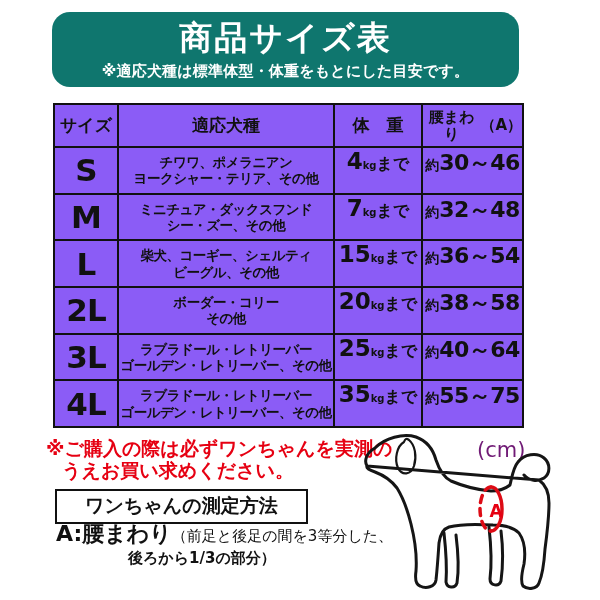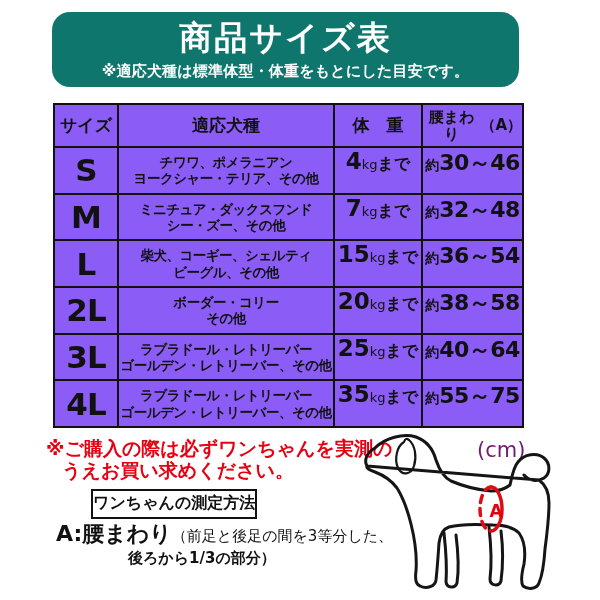--- a/index.html
+++ b/index.html
@@ -23,35 +23,35 @@
   .cell + .cell { border-left:2px solid #111; }
   .c-size  { flex:0 0 62px; }
   .c-breed { flex:0 0 216px; }
   .c-weight{ flex:0 0 88px; flex-direction:row; align-items:baseline; }
   .c-waist { flex:1; flex-direction:row; align-items:baseline; }
   .head .cell { font-size:17px; font-weight:bold; }
   .head .c-waist { align-items:center; font-size:15px; line-height:17px; }
   .size-label { font-size:31px; font-weight:bold; letter-spacing:-1px; }
   .breed-line { font-size:13.5px; font-weight:bold; line-height:16.5px; letter-spacing:-0.5px; }
   .wnum   { font-size:23px; font-weight:bold; }
-  .wkg    { font-size:13px; font-weight:normal; }
+  .wkg    { font-size:10px; font-weight:bold; }
   .wsuf   { font-size:16px; font-weight:bold; }
   .approx { font-size:14px; font-weight:bold; }
   .range  { font-size:22px; font-weight:bold; letter-spacing:-0.5px; }
 
   
   .notice { position:absolute; left:46px; top:437px; color:#E60012;
             font-size:19px; font-weight:bold; line-height:22px; }
   .notice .l2 { padding-left:16px; }
 
   .cm-label { position:absolute; left:477px; top:438px; font-size:21px; font-weight:normal; color:#701a75; }
 
   
   .measure-box { position:absolute; left:55px; top:489px; border:2.5px solid #111;
-                 padding:2px 0 3px; font-size:16px; font-weight:bold; color:#111;margin-left:36px; }
+                 padding:2px 28px 3px; font-size:19px; font-weight:bold; color:#111; }
   .a-line { position:absolute; left:56px; top:519px; color:#111; white-space:nowrap; }
   .a-label { font-size:22px; font-weight:bold; }
   .a-desc  { font-size:15px; font-weight:normal; }
   .a-desc2 { position:absolute; left:128px; top:549px; font-size:15px; font-weight:bold; color:#111; }
 
   .dog-wrap { position:absolute; left:353px; top:433px; width:247px; height:167px; }
 </style>
 </head>
 <body>
 

